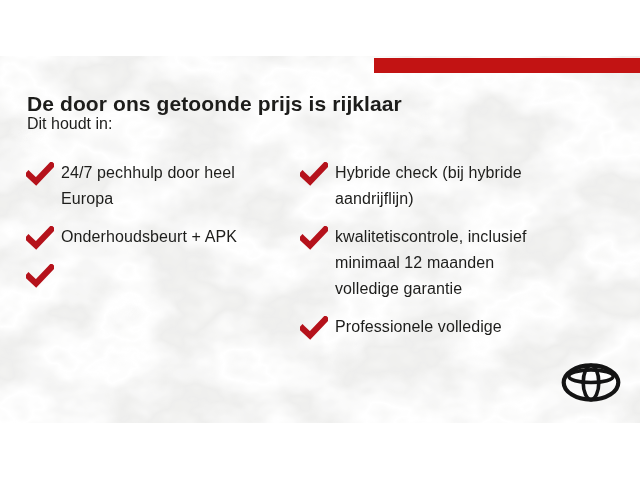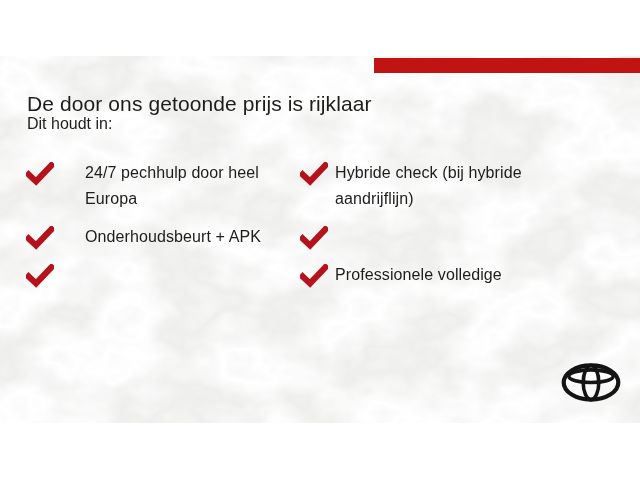--- a/index.html
+++ b/index.html
@@ -29,21 +29,21 @@
     width: 100%; height: 100%;
     display: block;
   }
   .red-bar {
     position: absolute; left: 374px; top: 2px;
     width: 266px; height: 15px;
     background: #c21313;
   }
   .title {
     position: absolute; left: 27px; top: 36px;
-    font-size: 21px; font-weight: 400;
+    font-size: 21px; font-weight: 700;
     line-height: 1.1;
     color: #1d1d1b;
     letter-spacing: 0.1px;
     white-space: nowrap;
   }
   .subtitle {
     position: absolute; left: 27px; top: 59px;
     font-size: 16px; font-weight: 400;
     line-height: 1.1;
     color: #1d1d1b;
@@ -64,21 +64,21 @@
     margin-top: 2px;
     margin-right: 7px;
   }
   .check svg { display: block; width: 28px; height: 24px; }
   .benefit-text {
     font-size: 16px; font-weight: 400;
     line-height: 26px;
     color: #1d1d1b;
     letter-spacing: 0.1px;
   }
-  .col-left  .benefit-text { width: 205px; margin-left: 24px; }
+  .col-left  .benefit-text { width: 205px; }
   .col-right .benefit-text { width: 218px; }
   .logo {
     position: absolute; left: 561px; top: 305px;
     width: 60px; height: 43px;
   }
   .logo svg { display: block; width: 100%; height: 100%; }
 </style>
 </head>
 <body>
 
@@ -145,20 +145,21 @@
             </svg>
         </span>
         <span class="benefit-text">Hybride check (bij hybride aandrijflijn)</span>
       </div>
       <div class="benefit-item">
         <span class="check">
           <svg viewBox="0 0 32 26">
               <path d="M3 13.5 L11.5 21.5 L29 3" fill="none" stroke="#b5121b" stroke-width="7" stroke-linecap="square" stroke-linejoin="miter"></path>
             </svg>
         </span>
+        <span class="benefit-text">kwalitetiscontrole, inclusief minimaal 12 maanden volledige garantie</span>
       </div>
       <div class="benefit-item">
         <span class="check">
           <svg viewBox="0 0 32 26">
               <path d="M3 13.5 L11.5 21.5 L29 3" fill="none" stroke="#b5121b" stroke-width="7" stroke-linecap="square" stroke-linejoin="miter"></path>
             </svg>
         </span>
         <span class="benefit-text">Professionele volledige</span>
       </div>
     </div>

